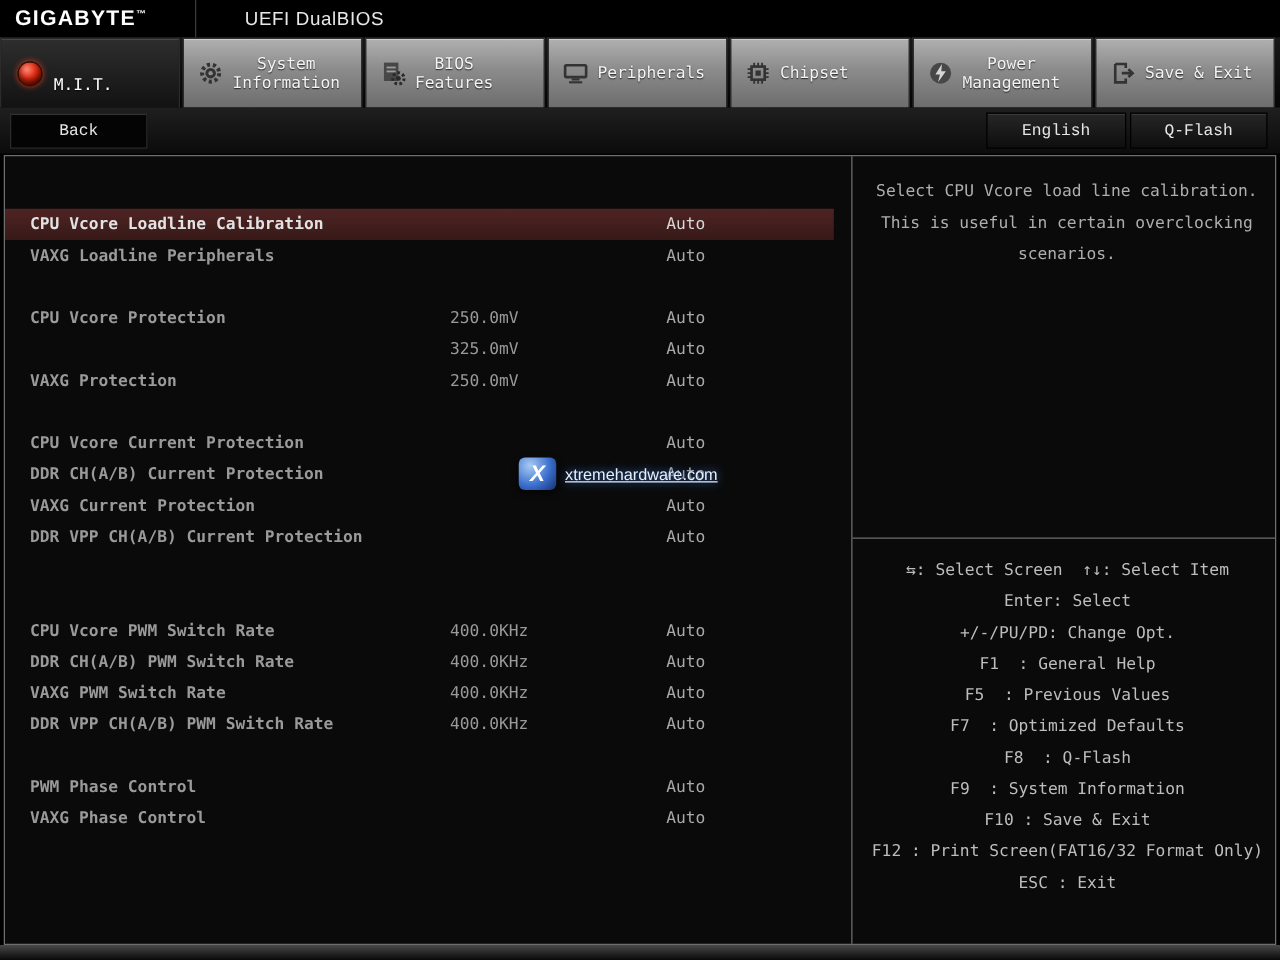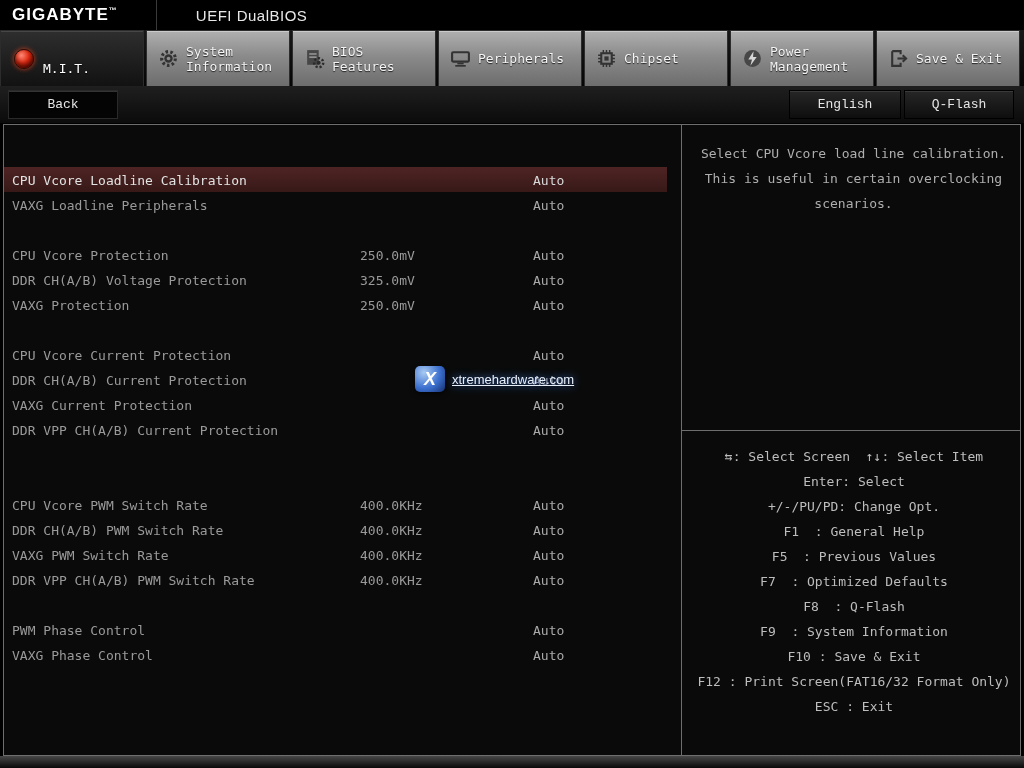--- a/index.html
+++ b/index.html
@@ -15,21 +15,21 @@
   .topbar-divider { width:1px; height:30px; background:#3a3a3a; }
   .fw-title { color:#e8e8e8; font-family:"Liberation Sans", sans-serif; font-size:15px;
               padding-left:14px; letter-spacing:.5px; }
 
   
   .tabbar { height:56px; background:linear-gradient(180deg,#181818,#050505); display:flex; }
   .tab { width:144px; margin-right:2px; position:relative; display:flex; align-items:center;
          gap:7px; padding-left:10px; cursor:pointer;
          background:linear-gradient(180deg,#b0b0b0,#8b8b8b 45%,#6d6d6d);
          border:1px solid #2c2c2c; border-bottom:none;
-         box-shadow:inset 0 1px 0 rgba(255,255,255,.35); }
+         box-shadow:inset 0 1px 0 rgba(255,255,255,.35);text-align:center; }
   .tab-label { color:#f4f4f4; font-size:13px; line-height:15px; white-space:pre-line;
                text-shadow:0 1px 1px rgba(0,0,0,.75); }
   .tab-icon { width:22px; height:22px; flex:none; display:flex; align-items:center; justify-content:center; }
   .tab.active { display:block; background:linear-gradient(180deg,#2e2e2e,#121212);
                 box-shadow:inset 0 1px 0 rgba(255,255,255,.12); }
   .tab.active .tab-icon { position:absolute; left:12px; top:17px; }
   .tab.active .tab-label { position:absolute; left:42px; top:30px; color:#fff; }
   .red-dot { width:20px; height:20px; border-radius:50%; display:inline-block;
              background:radial-gradient(circle at 35% 30%, #ff8a76, #e02a12 45%, #7c0b00 88%);
              border:1px solid #350a02;
@@ -48,21 +48,21 @@
   .btn-qflash { left:904px; width:110px; background:linear-gradient(180deg,#262626,#0e0e0e);
                 border:1px solid #000; box-shadow:inset 0 1px 0 #3a3a3a; }
 
   
   .main { position:absolute; left:3px; top:124px; width:1018px; height:632px;
           border:1px solid #6e6e6e; background:#0a0a0a; display:flex; }
   .content { width:677px; position:relative; }
   .rows { padding-top:42px; }
   .row { height:25px; position:relative; margin-right:14px; font-size:13px; cursor:pointer; }
   .row span { position:absolute; top:50%; transform:translateY(-50%); white-space:pre; }
-  .c-label { left:8px; color:#9a9a9a; }
+  .c-label { left:20px; color:#9a9a9a;font-weight:bold; }
   .c-mid   { left:356px; color:#9a9a9a; }
   .c-val   { left:508px; color:#a9a9a9;margin-left:21px; }
   .row.selected { background:linear-gradient(180deg,#4e2423,#371918); }
   .row.selected .c-label { color:#e2e2e2; }
   .row.selected .c-val { color:#d8d8d8; }
   .row.spacer { cursor:default; }
 
   .sidebar { flex:1; border-left:1px solid #6e6e6e; display:flex; flex-direction:column;text-align:center; }
   .help { height:306px; border-bottom:1px solid #6e6e6e; padding:16px 6px 0 11px;
           color:#aeaeae; font-size:13px; line-height:25px; }
@@ -186,21 +186,20 @@
             <span class="c-mid"></span>
             <span class="c-val">Auto</span>
           </div>
           <div class="row spacer"></div>
           <div class="row">
             <span class="c-label">CPU Vcore Protection</span>
             <span class="c-mid">250.0mV</span>
             <span class="c-val">Auto</span>
           </div>
           <div class="row">
-            <span class="c-label">DDR CH(A/B) Voltage Protection</span>
             <span class="c-mid">325.0mV</span>
             <span class="c-val">Auto</span>
           </div>
           <div class="row">
             <span class="c-label">VAXG Protection</span>
             <span class="c-mid">250.0mV</span>
             <span class="c-val">Auto</span>
           </div>
           <div class="row spacer"></div>
           <div class="row">

